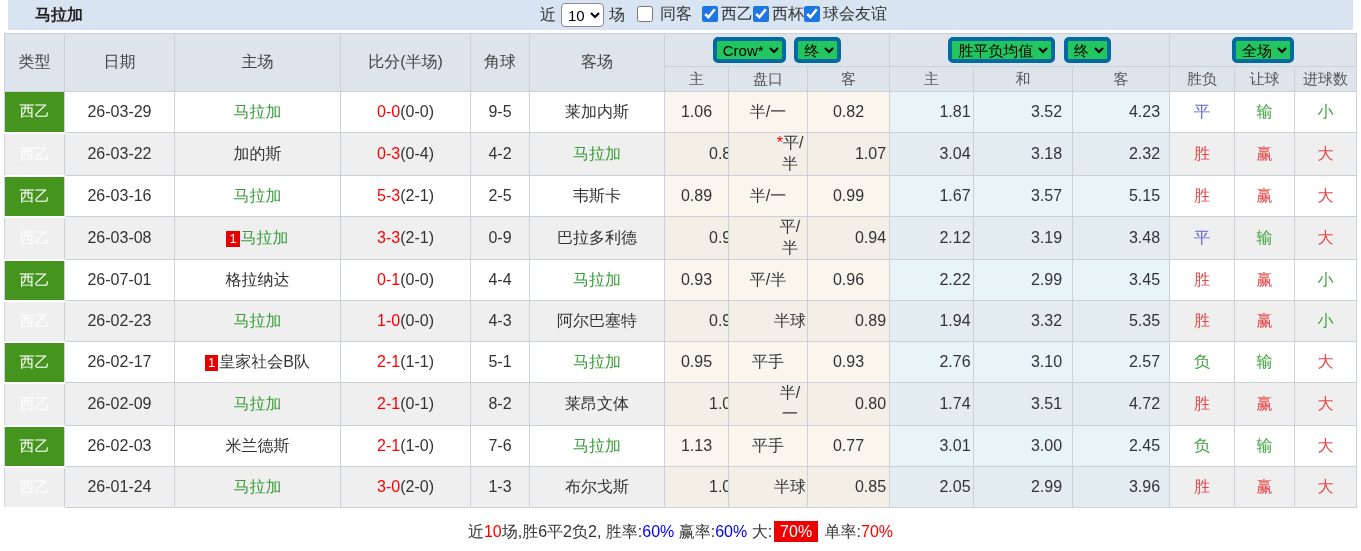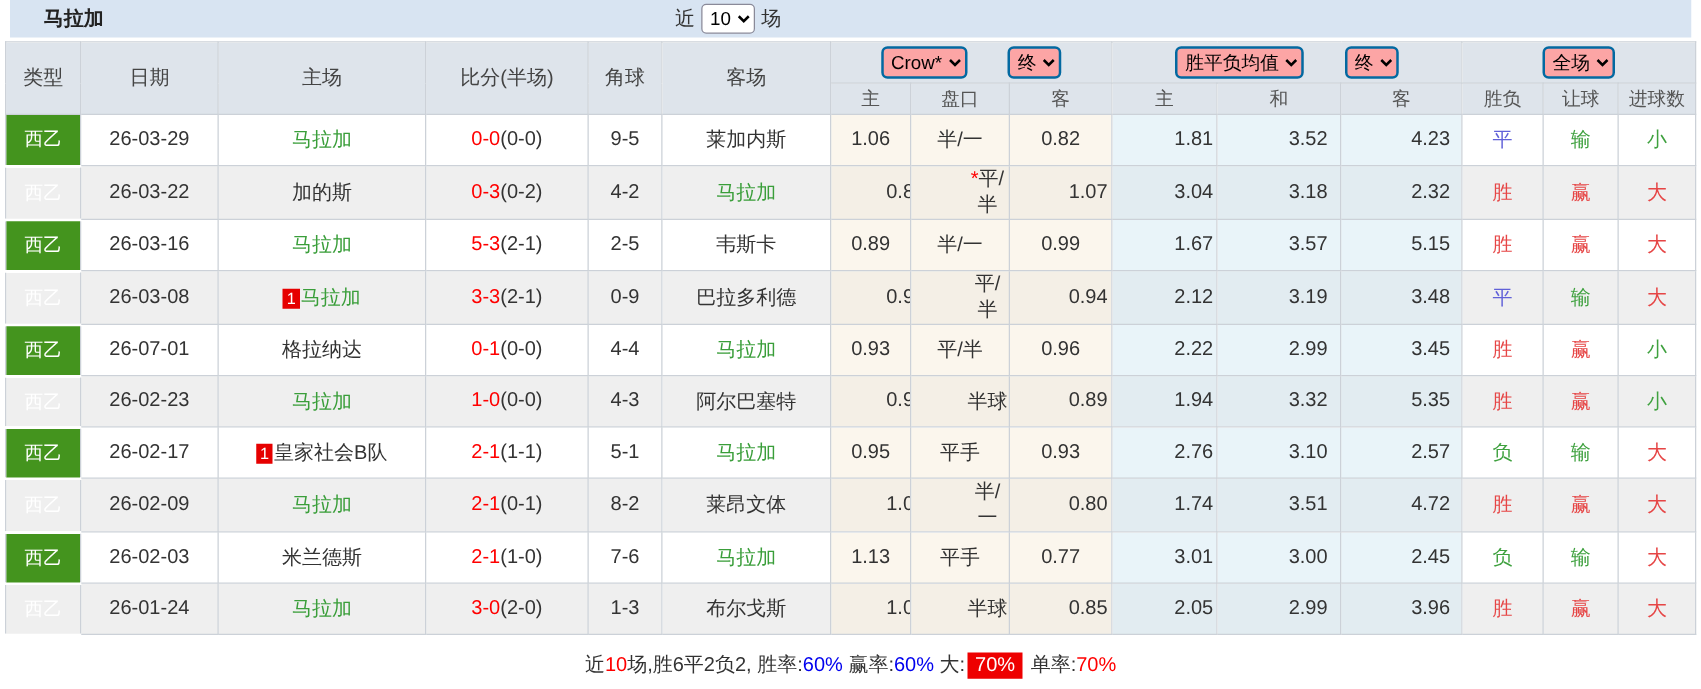--- a/index.html
+++ b/index.html
@@ -19,22 +19,22 @@
   .cb.first { margin-left: 12px; margin-right: 10px; }
   .cb.first input { margin-right: 7px; }
 
   
   table { border-collapse: collapse; table-layout: fixed;
     width: 1352px; margin: 3px 0 0 4px; }
   th, td { border: 1px solid #ccd1d8; text-align: center; overflow: hidden; }
   thead th { background: #dee4eb; font-weight: normal; color: #444; font-size: 16px; }
   tr.hrow1 th { height: 33px; }
   tr.hrow2 th { height: 25px; font-size: 15px; color: #555; }
-  thead select { height: 26px; font-size: 15px; border: 2px solid #0369a1;
-    border-radius: 5px; background: #fca5a5; margin: 0 14px; padding: 0 2px; }
+  thead select { height: 26px; font-size: 15px; border: 4px solid #0369a1;
+    border-radius: 5px; background: #22c55e; margin: 0 2px; padding: 0 2px; }
 
   tbody td { height: 41px; font-size: 16px; color: #333; background: #fff; }
   tr.even td { background: #efefef; }
   
   td.c-crow { background: #fbf6ed; }
   tr.even td.c-crow { background: #f4efe6; padding-left: 44px; }
   td.c-mean { background: #e9f4f9; padding-left: 47px; }
   tr.even td.c-mean { background: #e2ecf1; }
 
   td.c-type { background: #44941e; color: #fff; font-size: 15px;
@@ -61,20 +61,33 @@
 </style>
 </head>
 <body>
 
 <div class="topbar">
   <span class="title">马拉加</span>
   <div class="controls">
     <span>近</span>
     <select><option value="10">10</option></select>
     <span>场</span>
+    <span id="filter-group"><label class="cb first">
+          <input type="checkbox" style="">
+          <span>同客</span>
+        </label><label class="cb">
+          <input type="checkbox" checked="" style="">
+          <span>西乙</span>
+        </label><label class="cb">
+          <input type="checkbox" checked="" style="">
+          <span>西杯</span>
+        </label><label class="cb">
+          <input type="checkbox" checked="" style="">
+          <span>球会友谊</span>
+        </label></span>
   </div>
 </div>
 
 <table>
   <colgroup>
     <col style="width:60px">
       <col style="width:110px">
       <col style="width:166px">
     <col style="width:130px">
       <col style="width:59px">
@@ -136,21 +149,21 @@
         <td class="c-mean">3.52</td>
         <td class="c-mean">4.23</td>
         <td class="res-blue">平</td>
         <td class="res-green">输</td>
         <td class="res-green">小</td>
       </tr>
       <tr class="even">
         <td class="c-type">西乙</td>
         <td>26-03-22</td>
         <td><span class="team-dark">加的斯</span></td>
-        <td><span class="ft">0-3</span><span class="ht">(0-2)</span></td>
+        <td><span class="ft">0-3</span><span class="ht">(0-4)</span></td>
         <td>4-2</td>
         <td><span class="team-green">马拉加</span></td>
         <td class="c-crow">0.81</td>
         <td class="c-crow"><span class="star">*</span>平/半</td>
         <td class="c-crow">1.07</td>
         <td class="c-mean">3.04</td>
         <td class="c-mean">3.18</td>
         <td class="c-mean">2.32</td>
         <td class="res-red">胜</td>
         <td class="res-red">赢</td>

